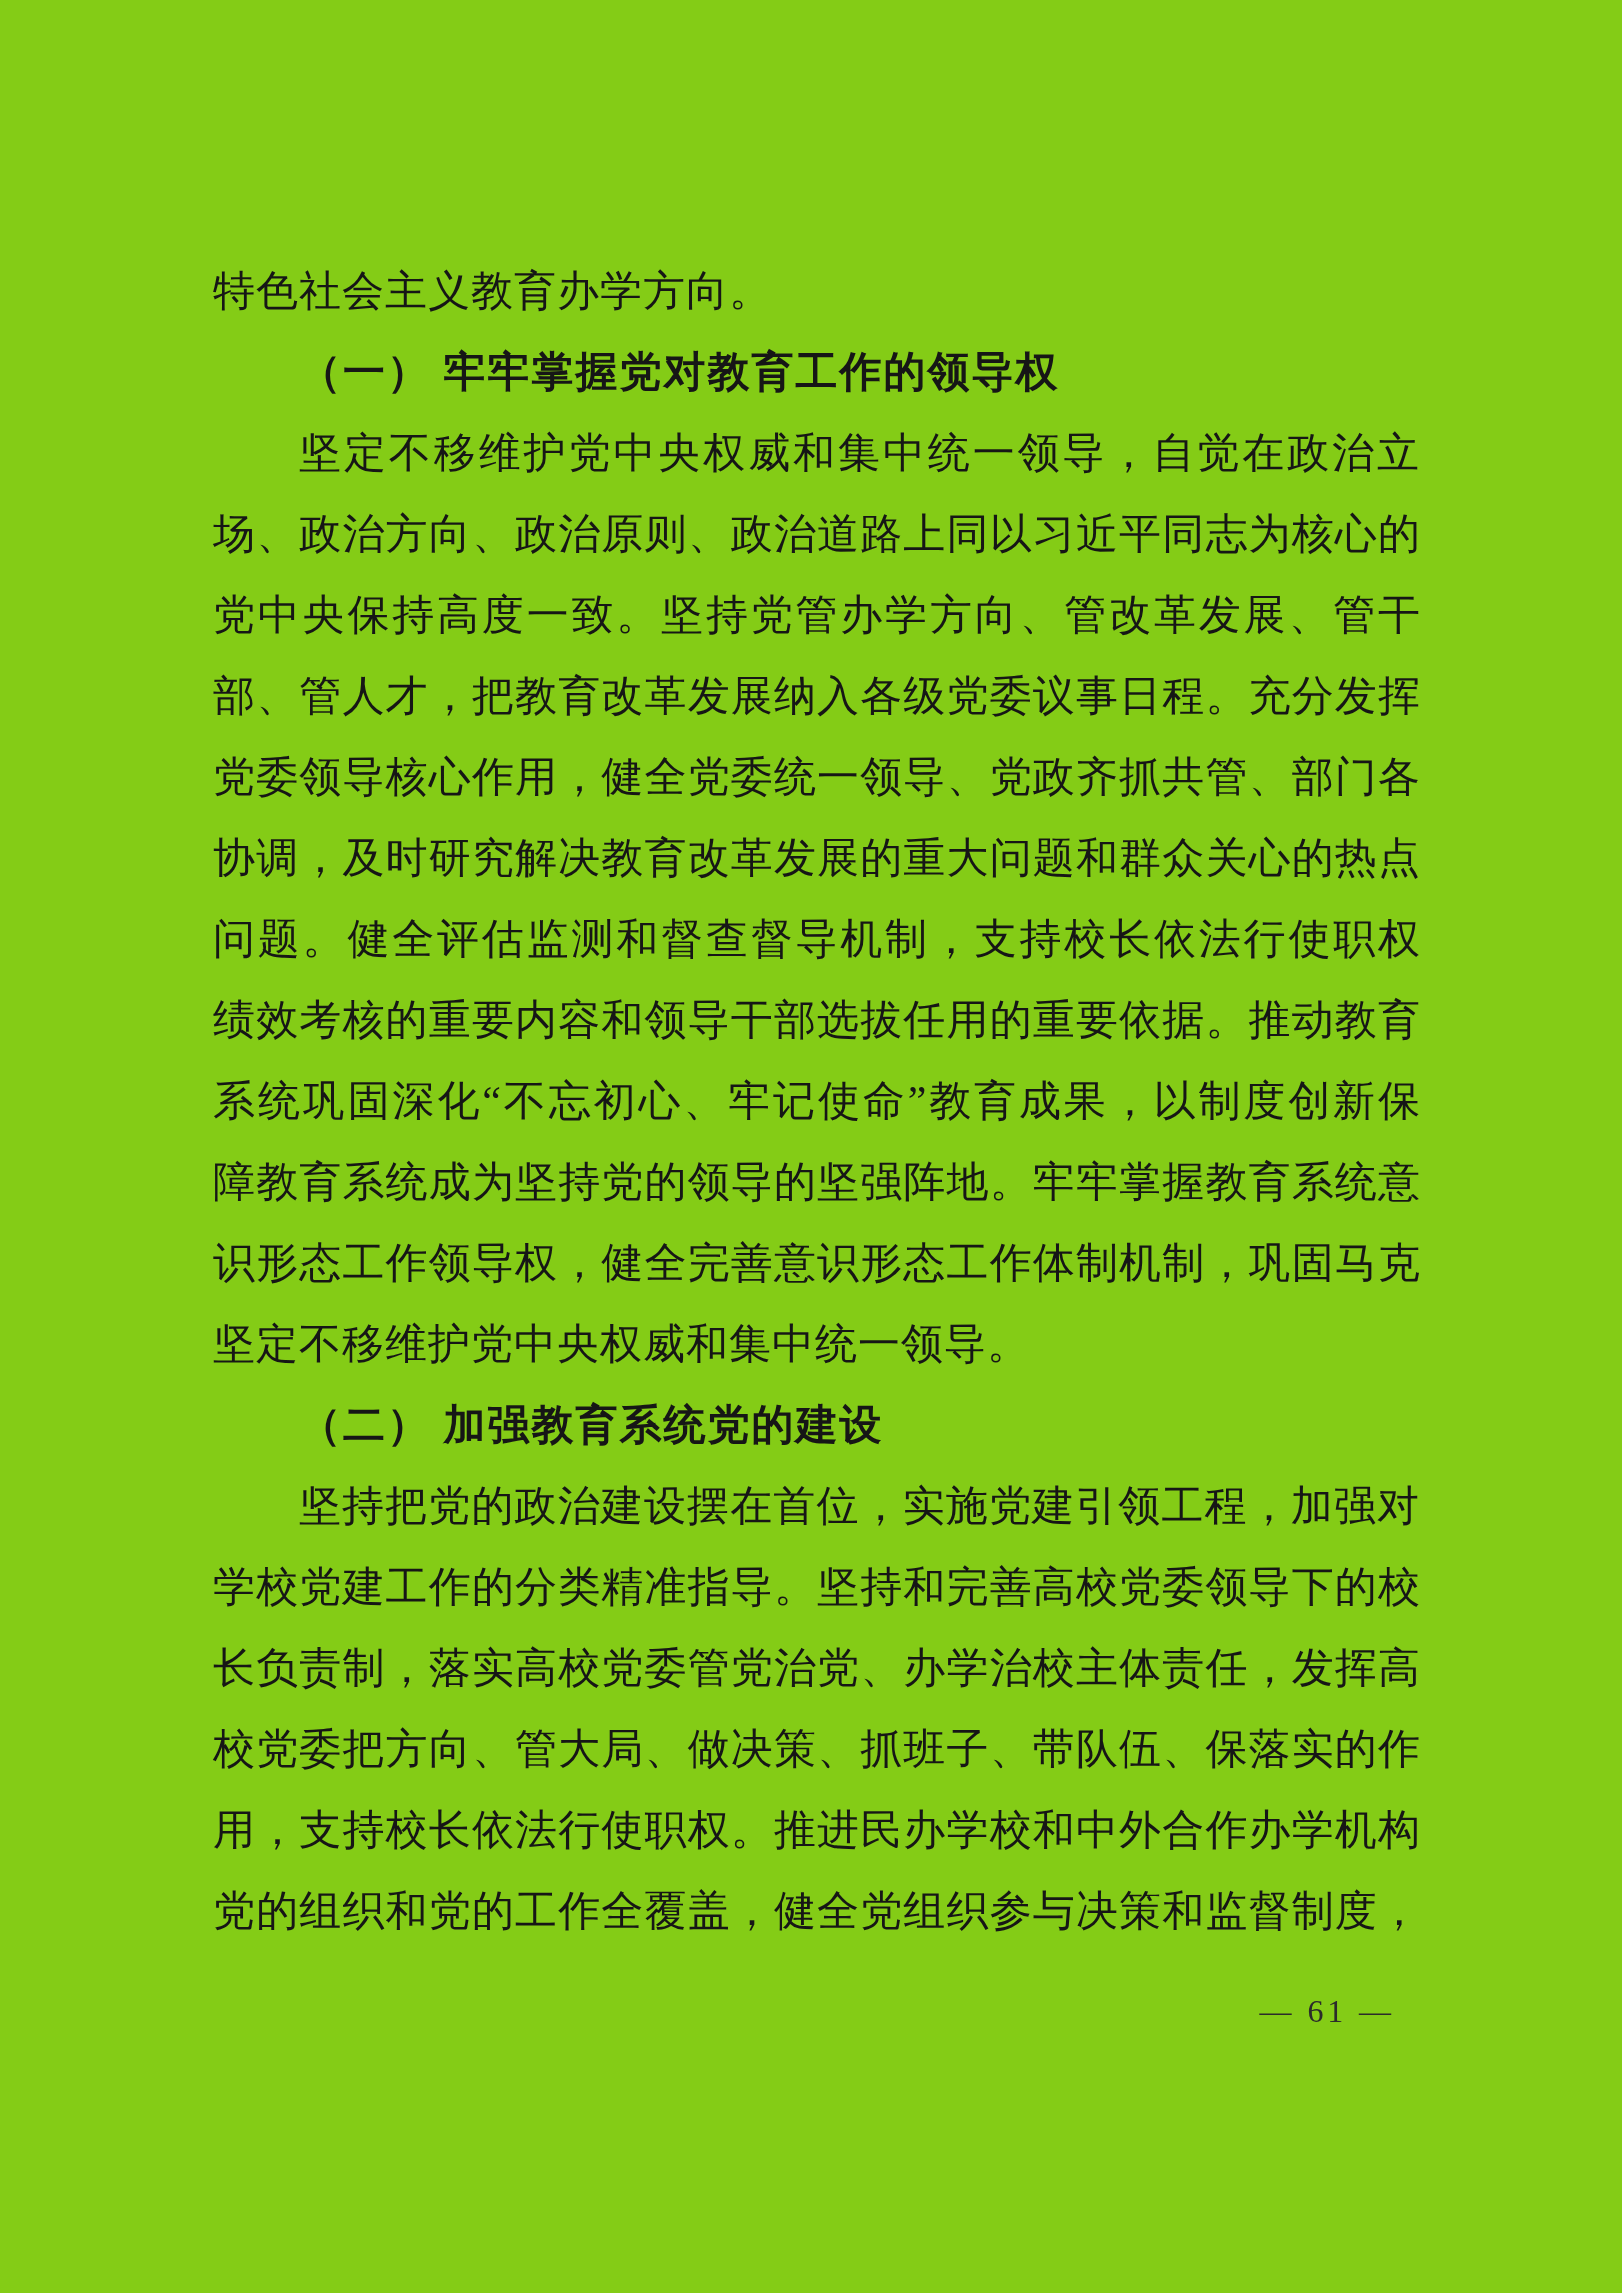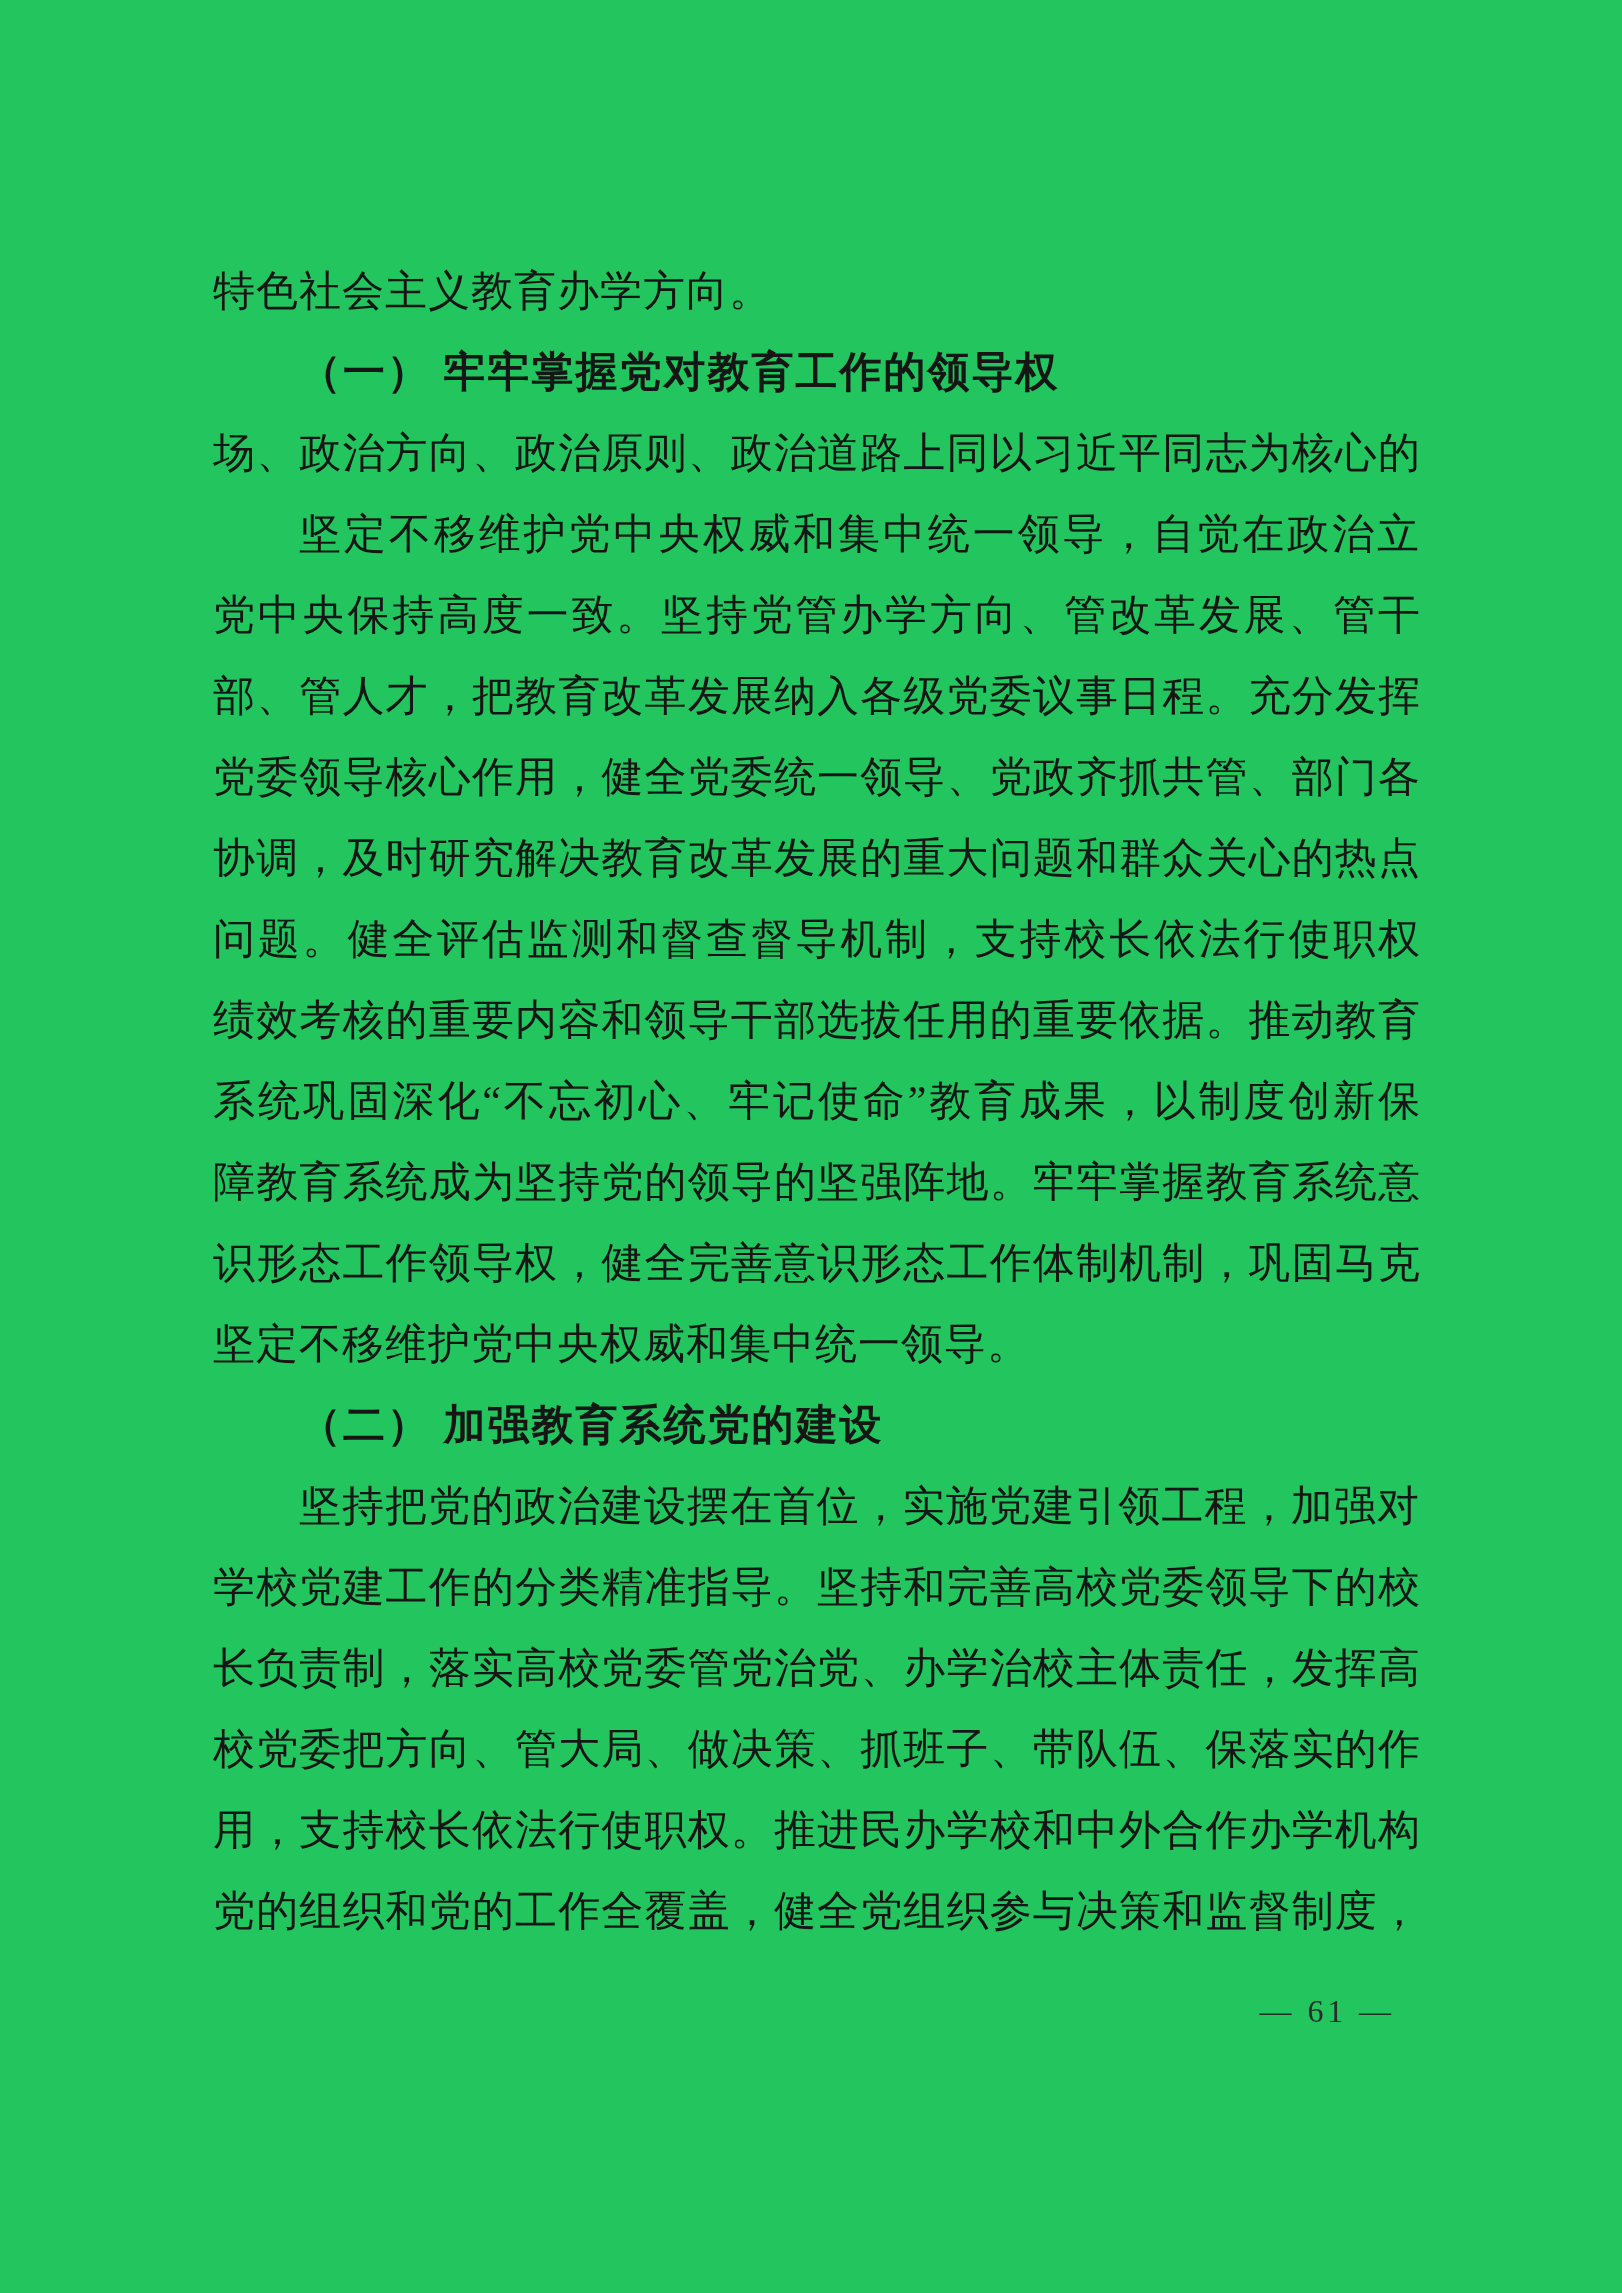--- a/index.html
+++ b/index.html
@@ -11,21 +11,21 @@
     width: 1622px;
     height: 2294px;
     position: relative;
     overflow: hidden;
     font-family: "Liberation Serif", "DejaVu Serif", serif;
     color: #161616;
   }
   .page {
     position: absolute;
     inset: 0;
-    background: #22c55e;
+    background: #84cc16;
   }
   .text-block {
     position: absolute;
     left: 213px;
     top: 251px;
     width: 1208px;
   }
   .line {
     display: block;
     height: 81px;
@@ -61,22 +61,22 @@
   }
 </style>
 </head>
 <body>
 
 <div class="page">
 
   <div class="text-block">
       <div class="line plain">特色社会主义教育办学方向。</div>
       <div class="line heading">（一） 牢牢掌握党对教育工作的领导权</div>
+      <div class="line para-start">坚定不移维护党中央权威和集中统一领导，自觉在政治立</div>
       <div class="line full">场、政治方向、政治原则、政治道路上同以习近平同志为核心的</div>
-      <div class="line para-start">坚定不移维护党中央权威和集中统一领导，自觉在政治立</div>
       <div class="line full">党中央保持高度一致。坚持党管办学方向、管改革发展、管干</div>
       <div class="line full">部、管人才，把教育改革发展纳入各级党委议事日程。充分发挥</div>
       <div class="line full">党委领导核心作用，健全党委统一领导、党政齐抓共管、部门各</div>
       <div class="line full">协调，及时研究解决教育改革发展的重大问题和群众关心的热点</div>
       <div class="line full">问题。健全评估监测和督查督导机制，支持校长依法行使职权</div>
       <div class="line full">绩效考核的重要内容和领导干部选拔任用的重要依据。推动教育</div>
       <div class="line full">系统巩固深化“不忘初心、牢记使命”教育成果，以制度创新保</div>
       <div class="line full">障教育系统成为坚持党的领导的坚强阵地。牢牢掌握教育系统意</div>
       <div class="line full">识形态工作领导权，健全完善意识形态工作体制机制，巩固马克</div>
       <div class="line plain">坚定不移维护党中央权威和集中统一领导。</div>

